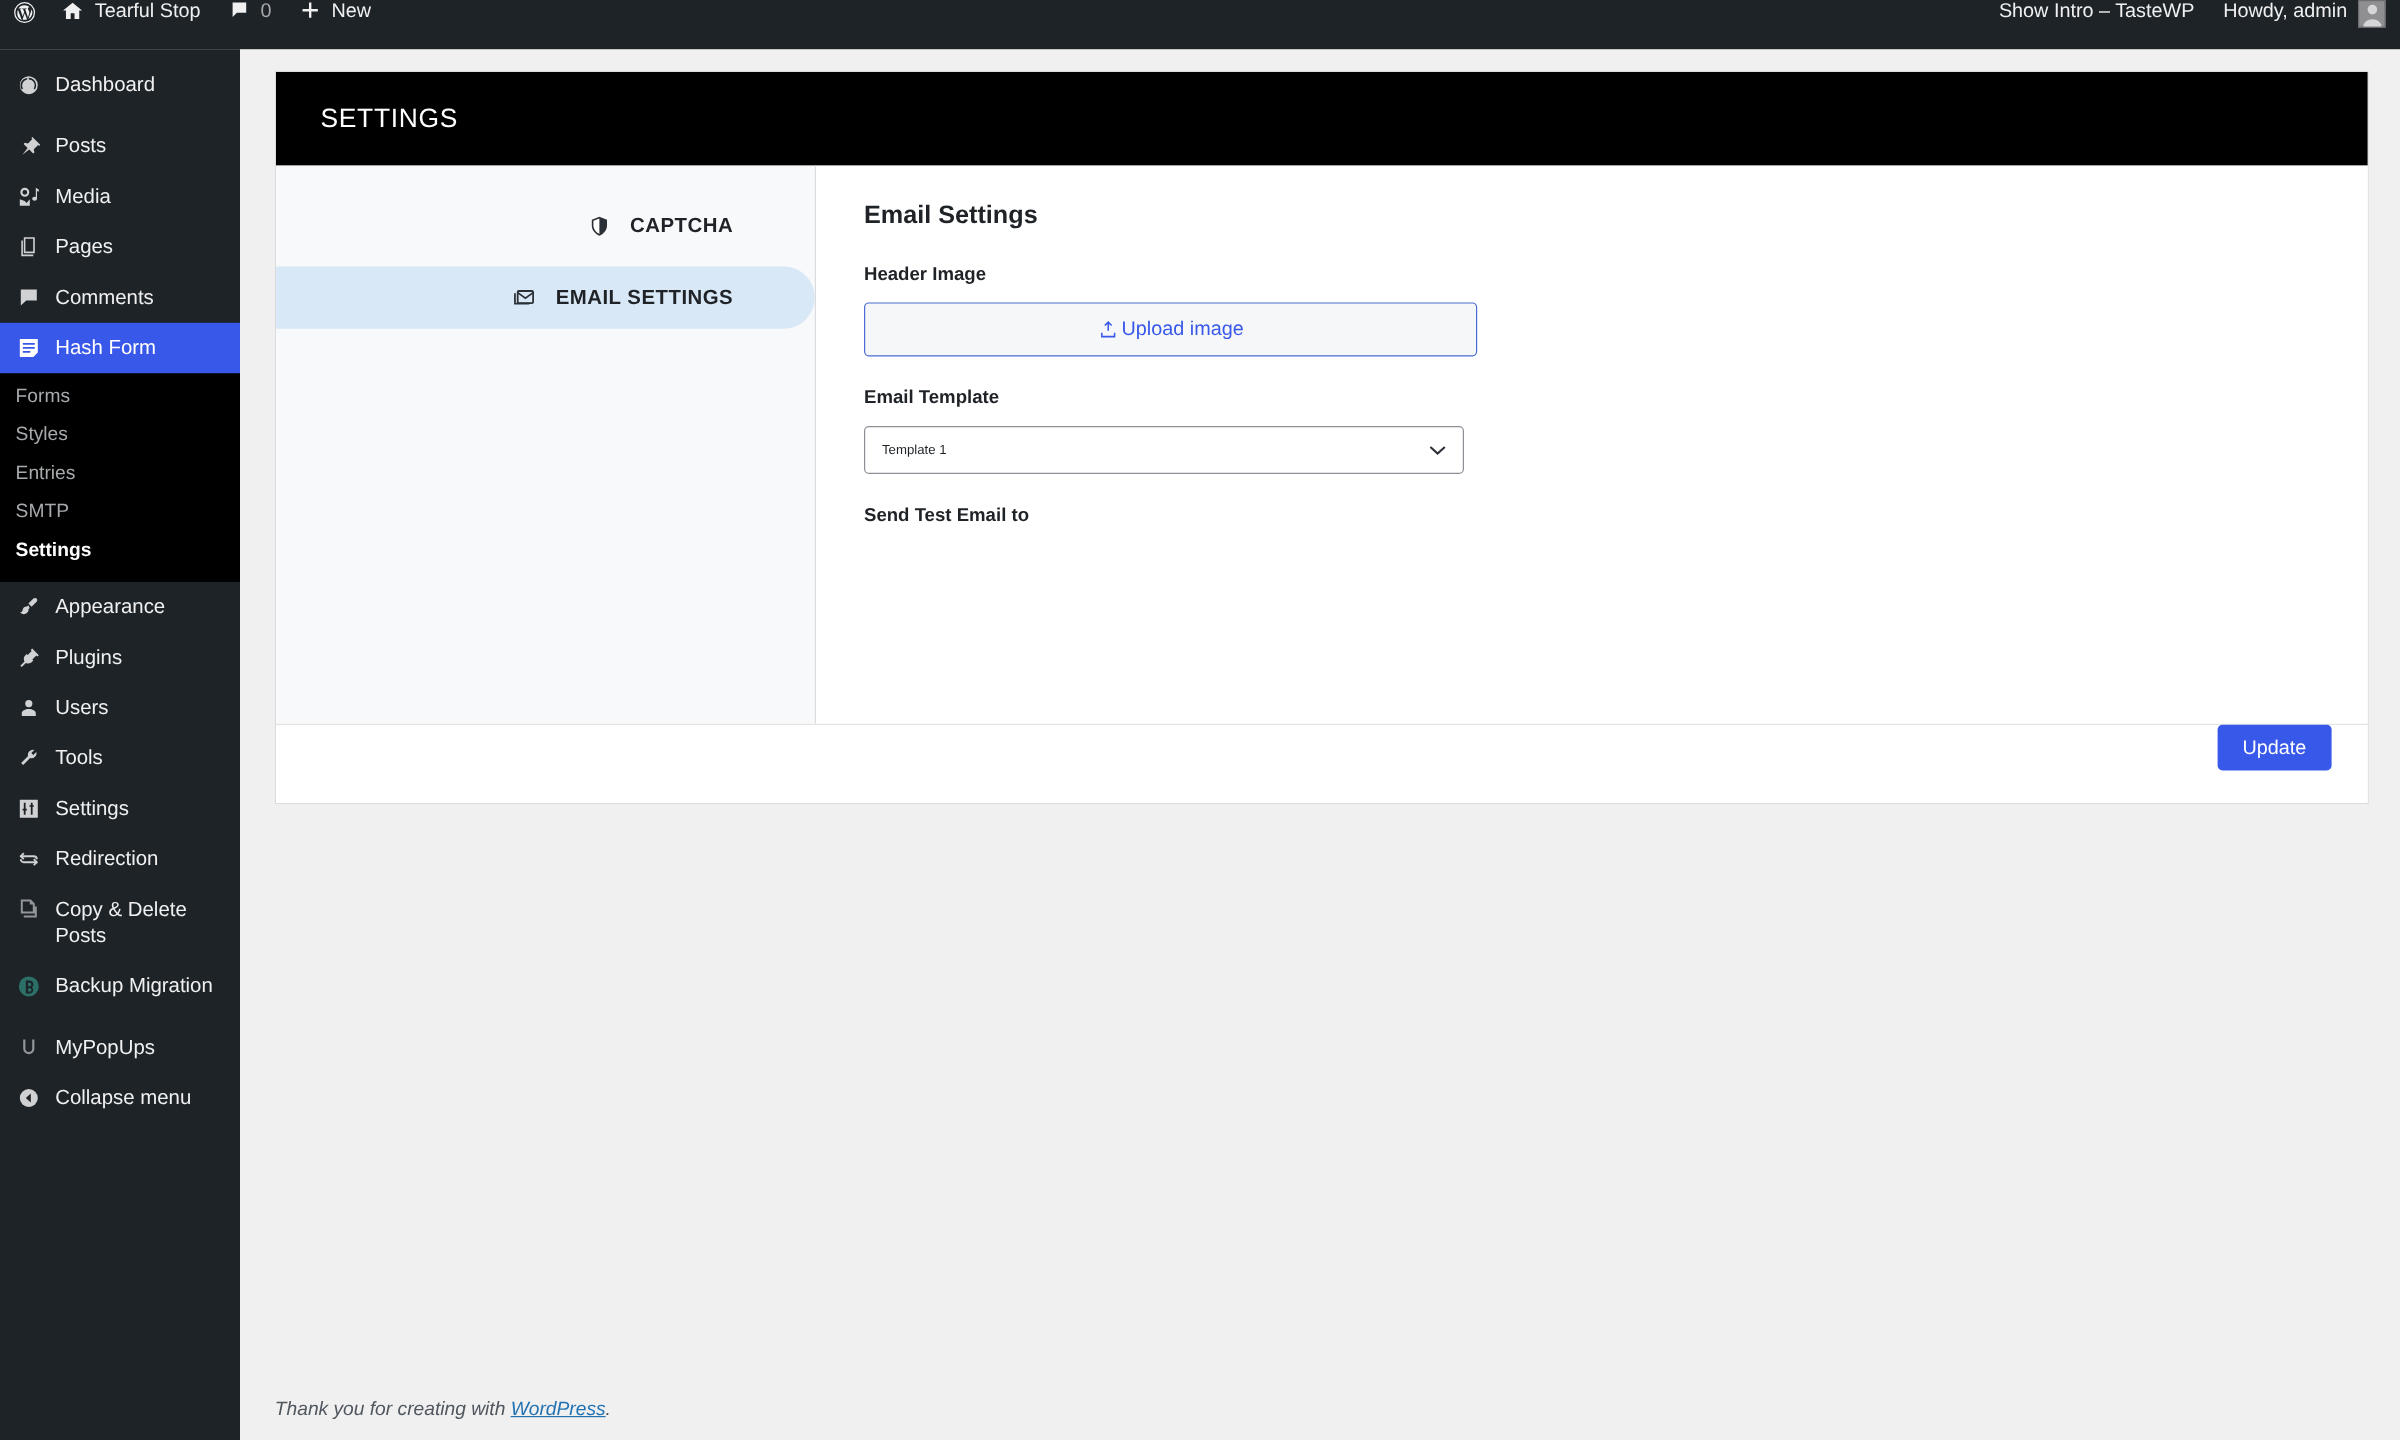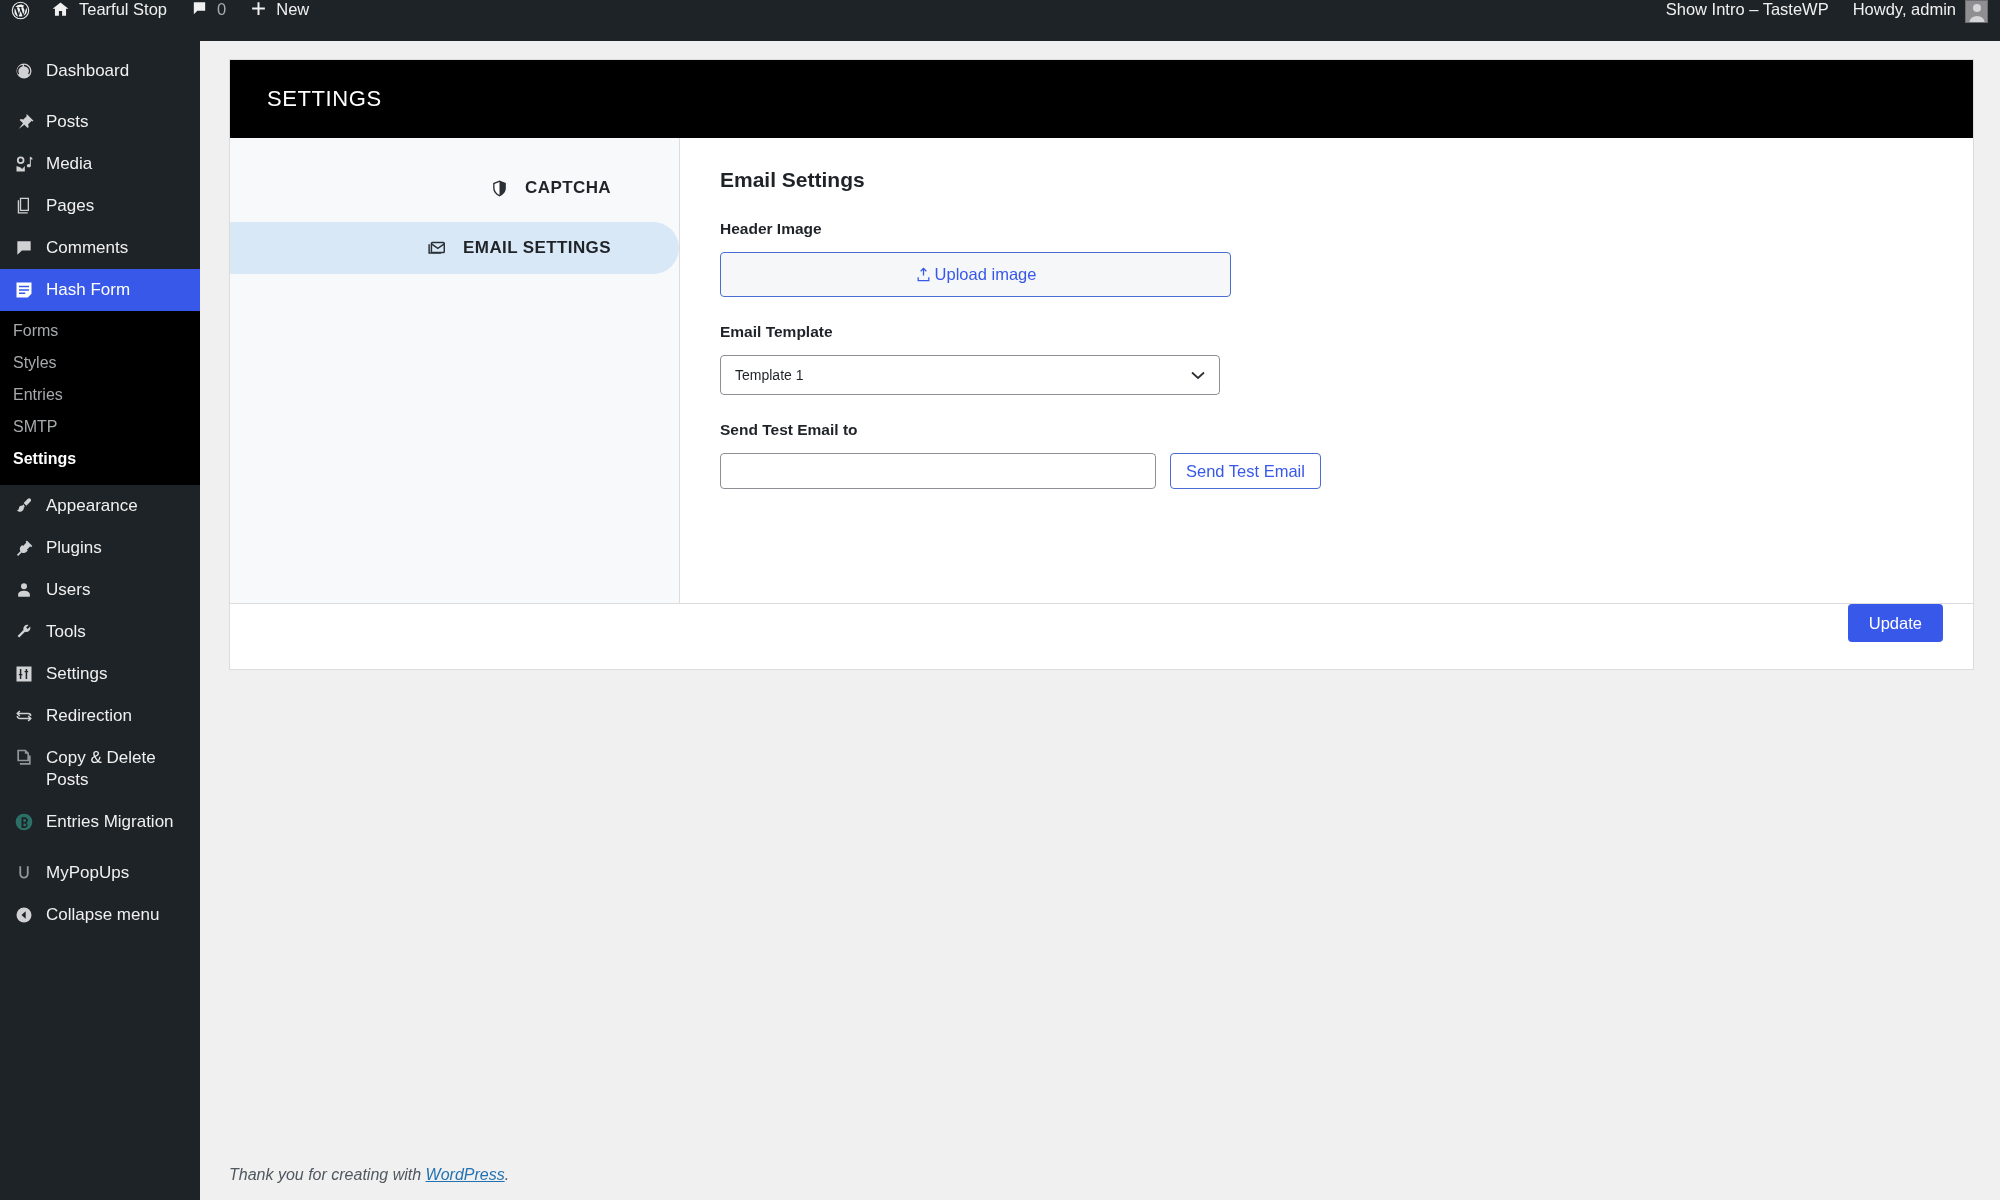--- a/index.html
+++ b/index.html
@@ -140,21 +140,21 @@
     color: #3858e9; font-size: 16.5px;
     display: flex; align-items: center; justify-content: center; gap: 3px;
     cursor: pointer;
   }
   .select-wrap { position: relative; width: 500px; }
   .select-box {
     width: 500px; height: 40px;
     border: 1px solid #8c8f94; border-radius: 4px; background: #fff;
     display: flex; align-items: center;
     padding: 0 40px 0 14px;
-    font-size: 14px; color: #1f2327; cursor: pointer;
+    font-size: 11px; color: #1f2327; cursor: pointer;
   }
   .select-chev {
     position: absolute; right: 14px; top: 50%; margin-top: -6px;
     pointer-events: none;
   }
   .row-inline { display: flex; align-items: center; gap: 14px; }
   .text-input {
     width: 436px; height: 36px;
     border: 1px solid #8c8f94; border-radius: 4px; background: #fff;
     padding: 0 10px; font-size: 16px; color: #1f2327;
@@ -373,21 +373,21 @@
     </span>
     <span>Copy &amp; Delete Posts</span>
   </a>
 
   <a class="menu-item">
     <span class="mi-ico">
       <svg class="icon-svg" width="20" height="20" viewBox="0 0 24 24" fill="#2e7d72">
         <path d="M12 2a10 10 0 100 20 10 10 0 000-20zm-3 4.2h3.6c2.3 0 4 1.6 4 3.8 0 1.3-.6 2.4-1.6 3.1.9.6 1.4 1.5 1.4 2.6 0 2-1.7 3.5-4 3.5H9V6.2zm2.3 2.1v3.6h1.3c1.1 0 1.9-.7 1.9-1.8s-.8-1.8-1.9-1.8h-1.3zm0 5.5v3.4h1.4c1.2 0 2-.7 2-1.7s-.8-1.7-2-1.7h-1.4z"></path>
       </svg>
     </span>
-    <span>Entries Migration</span>
+    <span>Backup Migration</span>
   </a>
 
   <div class="menu-sep"></div>
 
   <a class="menu-item">
     <span class="mi-ico">
       <svg class="icon-svg" width="20" height="20" viewBox="0 0 24 24" fill="none" stroke="#a7aaad" stroke-width="2.2">
         <path d="M7.5 4v9a4.5 4.5 0 009 0V4"></path>
       </svg>
     </span>
@@ -467,24 +467,20 @@
             <span class="select-chev">
               <svg class="icon-svg" width="16" height="12" viewBox="0 0 16 12" fill="none" stroke="#2b3036" stroke-width="1.7">
                 <path d="M2 3.5L8 9l6-5.5"></path>
               </svg>
             </span>
           </div>
         </div>
 
         <div class="field">
           <span class="field-label">Send Test Email to</span>
-          <div class="row-inline">
-            <input class="text-input" type="text" placeholder="" style="">
-            <button class="outline-btn">Send Test Email</button>
-          </div>
         </div>
 
       </div>
     </div>
 
     <div id="panel-footer">
       <button class="primary-btn">Update</button>
     </div>
 
   </div>

